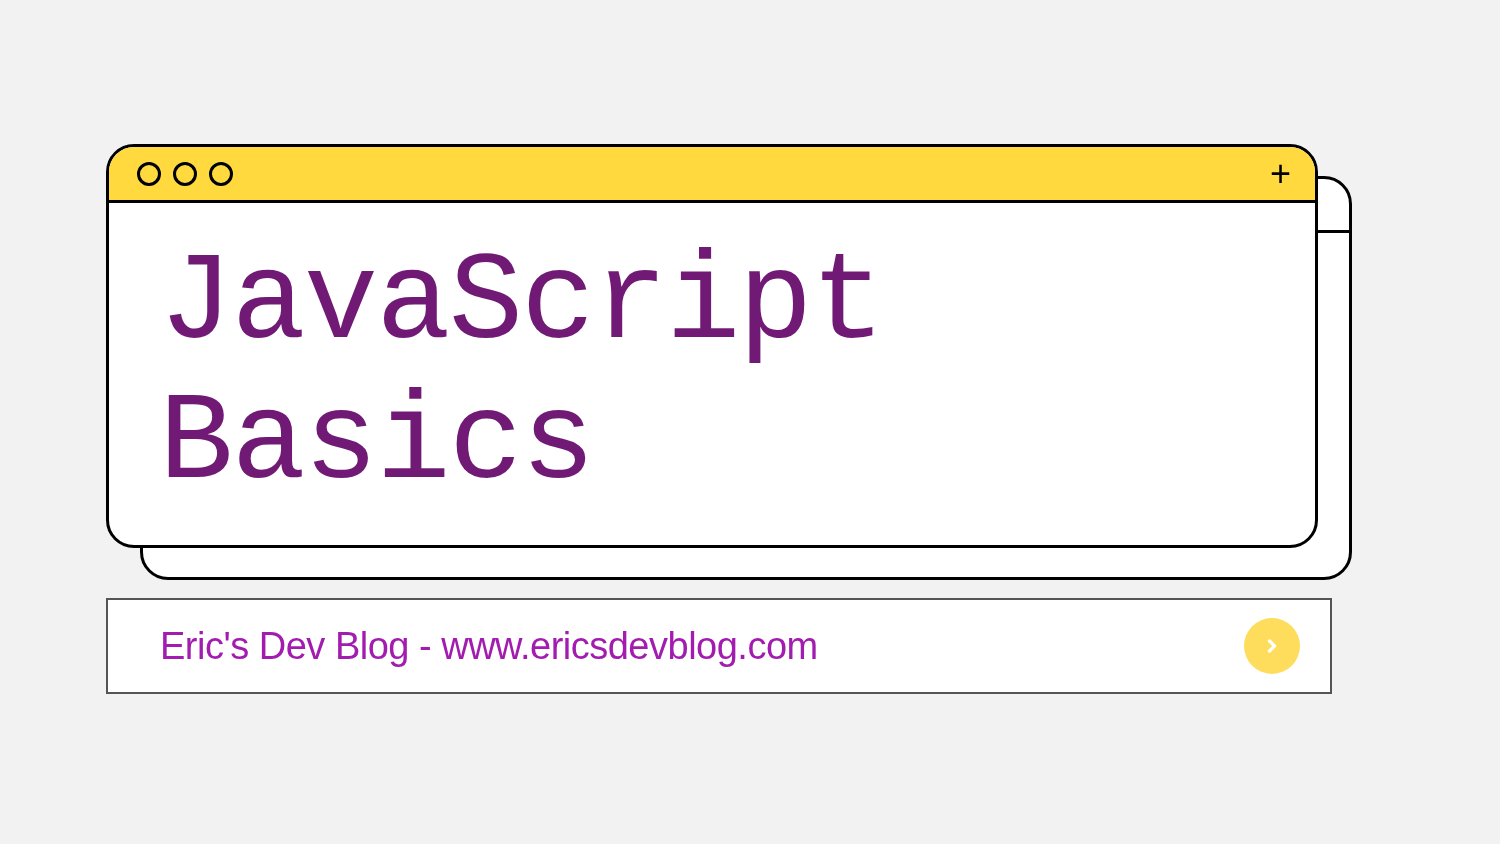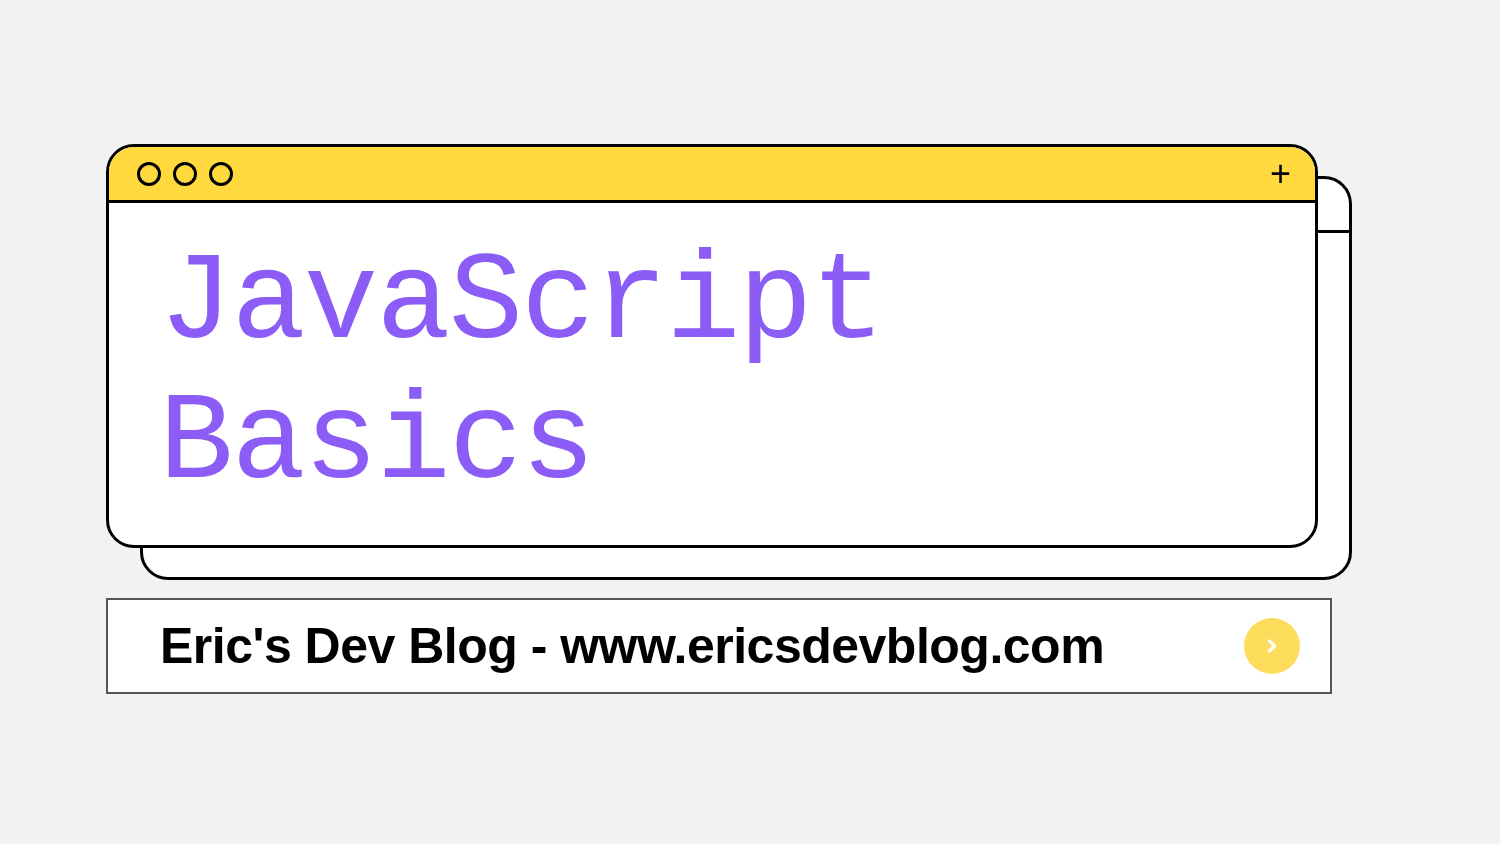--- a/index.html
+++ b/index.html
@@ -71,42 +71,41 @@
     .window-body {
       display: flex;
       align-items: center;
       height: calc(100% - 56px);
       padding-left: 50px;
     }
     .main-title {
       font-family: "Courier New", Courier, monospace;
       font-size: 124px;
       letter-spacing: -2px;
-      color: #8b5cf6;
+      color: #701a75;
       font-weight: normal;
     }
     .address-bar {
       position: absolute;
       left: 106px;
       top: 598px;
       width: 1226px;
       height: 96px;
       background: #fff;
       border: 2px solid #555;
       display: flex;
       align-items: center;
       justify-content: space-between;
       padding: 0 30px 0 52px;
       z-index: 2;
     }
     .address-text {
-      font-size: 50px;
-      color: #000000;
+      font-size: 38px;
+      color: #a21caf;
       letter-spacing: -0.5px;
-      font-weight: bold;
     }
     .go-button {
       width: 56px;
       height: 56px;
       background: #ffdd5c;
       border-radius: 50%;
       display: flex;
       align-items: center;
       justify-content: center;
     }

